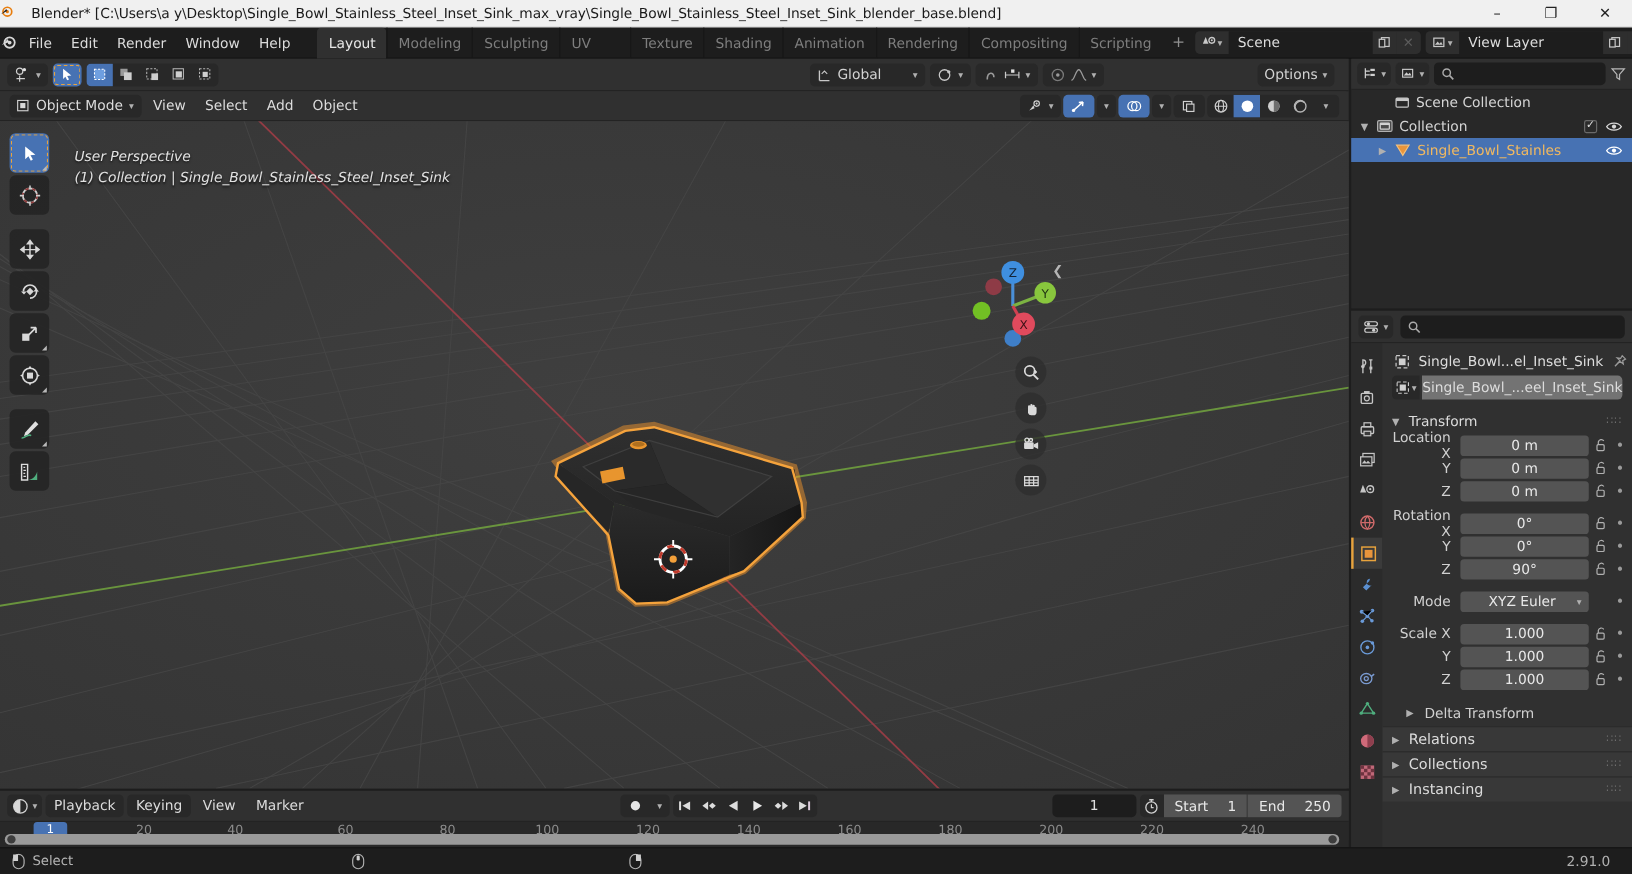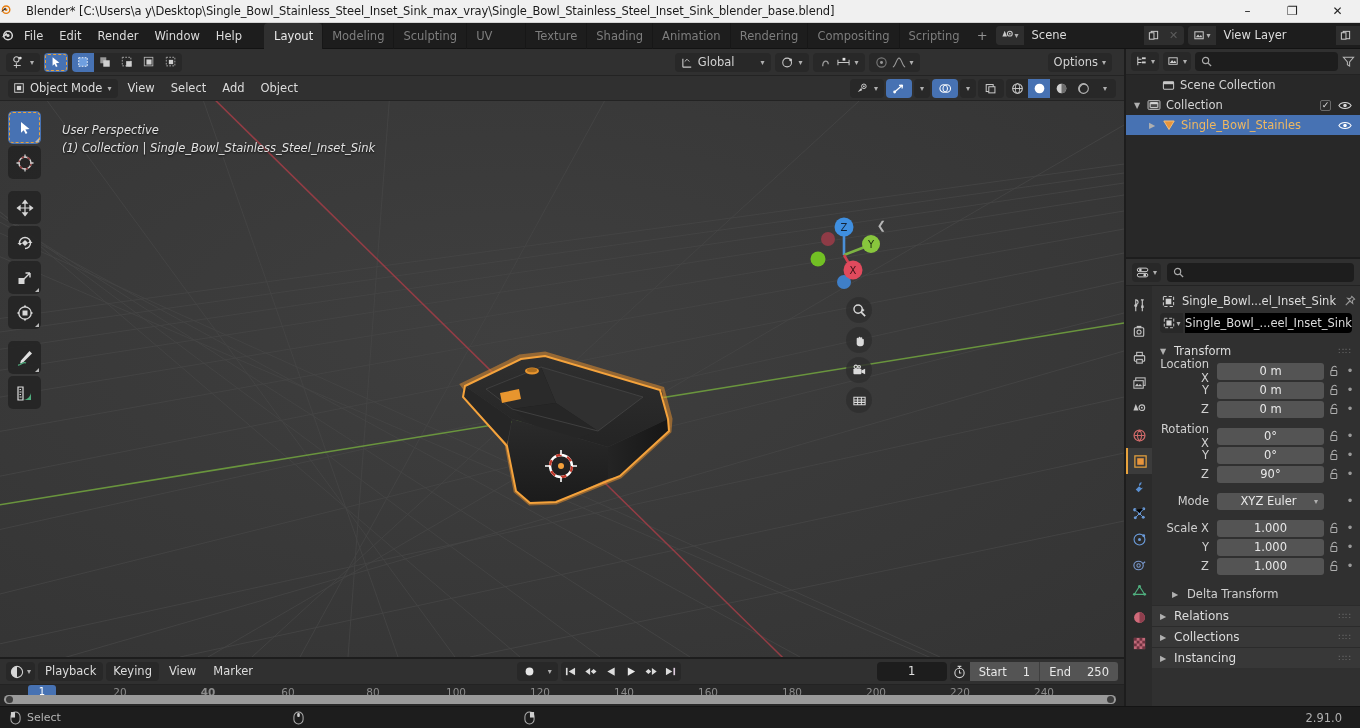--- a/index.html
+++ b/index.html
@@ -151,21 +151,21 @@
   .pr-tabs {
     position: absolute; top: 27px; left: 0; width: 26px; bottom: 0; background: #2b2b2b;
     display: flex; flex-direction: column; align-items: center; padding-top: 6px; gap: 0px;
   }
   .pr-tab { width: 26px; height: 26px; display:flex; align-items:center; justify-content:center; }
   .pr-tab.active { background: #3b3b3b; border-left: 2px solid #e8a33d; }
   .pr-body { position: absolute; top: 27px; left: 26px; right: 0; bottom: 0; background: #303030; padding: 5px 0 0 0; overflow: hidden; }
   .pr-breadcrumb { display: flex; align-items: center; gap: 7px; padding: 3px 8px 5px 10px; font-size: 11.5px; color: #dcdcdc; }
   .pr-idblock { display: flex; align-items: center; margin: 0 8px 8px 8px; height: 20px; gap: 2px;}
   .pr-idblock .ico { width: 28px; height: 20px; background: #282828; border-radius: 4px 0 0 4px; display:flex; align-items:center; justify-content:center; gap:2px;}
-  .pr-idblock .val { flex: 1; height: 20px; background: #000000; border-radius: 0 4px 4px 0; line-height: 20px; text-align:center; font-size: 11.5px; color: #dcdcdc;}
+  .pr-idblock .val { flex: 1; height: 20px; background: #737373; border-radius: 0 4px 4px 0; line-height: 20px; text-align:center; font-size: 11.5px; color: #dcdcdc;}
   .panel-head { display: flex; align-items: center; gap: 6px; padding: 3px 8px 3px 6px; font-size: 11.5px; color: #dcdcdc; }
   .panel-head.boxed { background: #383838; border-top: 1px solid #2b2b2b; }
   .dots { margin-left: auto; color: #6e6e6e; font-size: 9px; letter-spacing: 1px; }
   .row { display: flex; align-items: center; height: 18px; margin: 1px 4px 1px 0; gap: 3px; }
   .row .lbl { width: 62px; text-align: right; font-size: 11.5px; color: #d0d0d0; padding-right: 5px;}
   .field {
     flex: 1; height: 17px; background: #545454; border-radius: 3px; text-align: center;
     line-height: 17px; font-size: 11.5px; color: #e8e8e8;
   }
   .field.dropdown { background: #545454; display:flex; align-items:center; justify-content: space-between; padding: 0 6px; }
@@ -1164,21 +1164,21 @@
         <div class="seg2">
           <span>End</span>
           <span>250</span>
         </div>
       </div>
     </div>
 
     <div class="tl-ruler">
       <div class="playhead" style="left:42px;">1</div>
       <div class="tick" style="left:120px;">20</div>
-      <div class="tick" style="left:208px;font-weight:bold;">40</div>
+      <div class="tick" style="left:196px;">40</div>
       <div class="tick" style="left:288px;">60</div>
       <div class="tick" style="left:373px;">80</div>
       <div class="tick" style="left:456px;">100</div>
       <div class="tick" style="left:540px;">120</div>
       <div class="tick" style="left:624px;">140</div>
       <div class="tick" style="left:708px;text-align:right;">160</div>
       <div class="tick" style="left:792px;">180</div>
       <div class="tick" style="left:876px;">200</div>
       <div class="tick" style="left:960px;">220</div>
       <div class="tick" style="left:1044px;">240</div>

